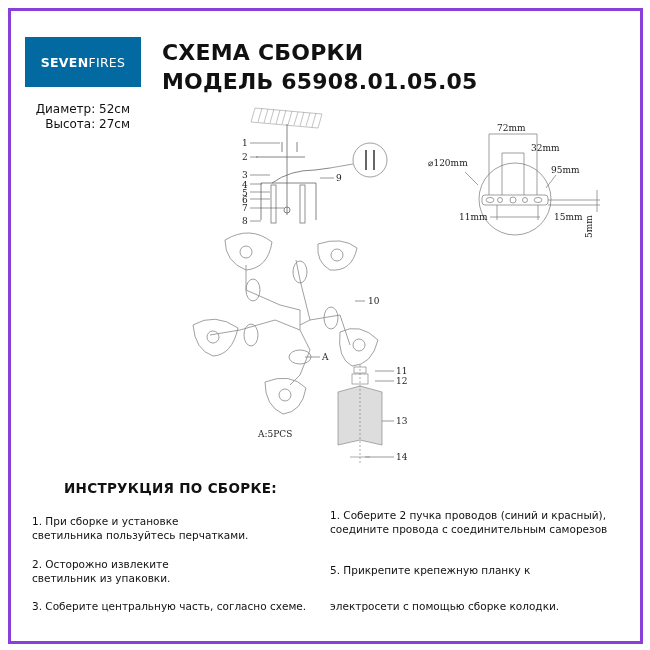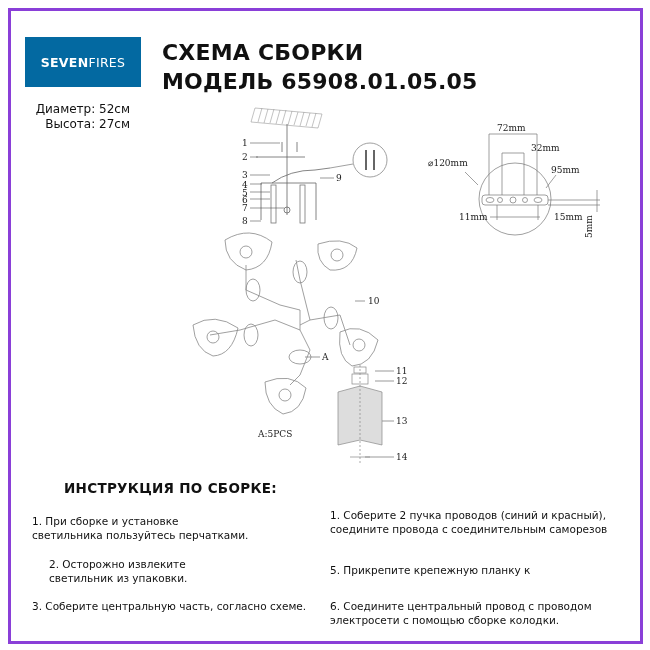--- a/index.html
+++ b/index.html
@@ -8,21 +8,21 @@
   .logo { position: absolute; left: 25px; top: 37px; width: 116px; height: 50px; background: #0369a1; display: flex; align-items: center; justify-content: center; }
   .logo span { color: #fff; font-family: "DejaVu Sans", sans-serif; font-size: 12.5px; letter-spacing: 0.3px; }
   .logo .bold { font-weight: bold; }
   .logo .light { font-weight: normal; }
   .title { position: absolute; left: 162px; top: 38px; font-size: 22px; line-height: 29px; font-weight: bold; letter-spacing: 0.2px; }
   .dims { position: absolute; left: 18px; top: 102px; width: 112px; text-align: right; font-size: 12px; line-height: 15px; }
   .diagram { position: absolute; left: 0; top: 0; width: 650px; height: 470px; }
   .instr-head { position: absolute; left: 32px; top: 480px; font-size: 13.5px; font-weight: bold; letter-spacing: 0.3px; margin-left: 32px; }
   .step { position: absolute; font-size: 10.5px; line-height: 14px; }
   .s1 { left: 32px; top: 486px; margin-top: 28px; }
-  .s2 { left: 49px; top: 557px; }
+  .s2 { left: 32px; top: 557px; }
   .s3 { left: 32px; top: 599px; }
   .s4 { left: 330px; top: 508px; }
   .s5 { left: 330px; top: 563px; }
   .s6 { left: 330px; top: 599px; }
   .diag-text { font-family: "DejaVu Serif", serif; font-size: 9px; fill: #222; }
 </style>
 </head>
 <body>
 
 <div class="frame"></div>
@@ -193,15 +193,14 @@
   <div>3. Соберите центральную часть, согласно схеме.</div>
 </div>
 <div class="step s4">
   <div>1. Соберите 2 пучка проводов (синий и красный),</div>
   <div>соедините провода с соединительным саморезов</div>
 </div>
 <div class="step s5">
   <div>5. Прикрепите крепежную планку к</div>
 </div>
 <div class="step s6">
-  <div>6. Соедините центральный провод с проводом</div>
   <div>электросети с помощью сборке колодки.</div>
 </div>
 
 </body></html>

